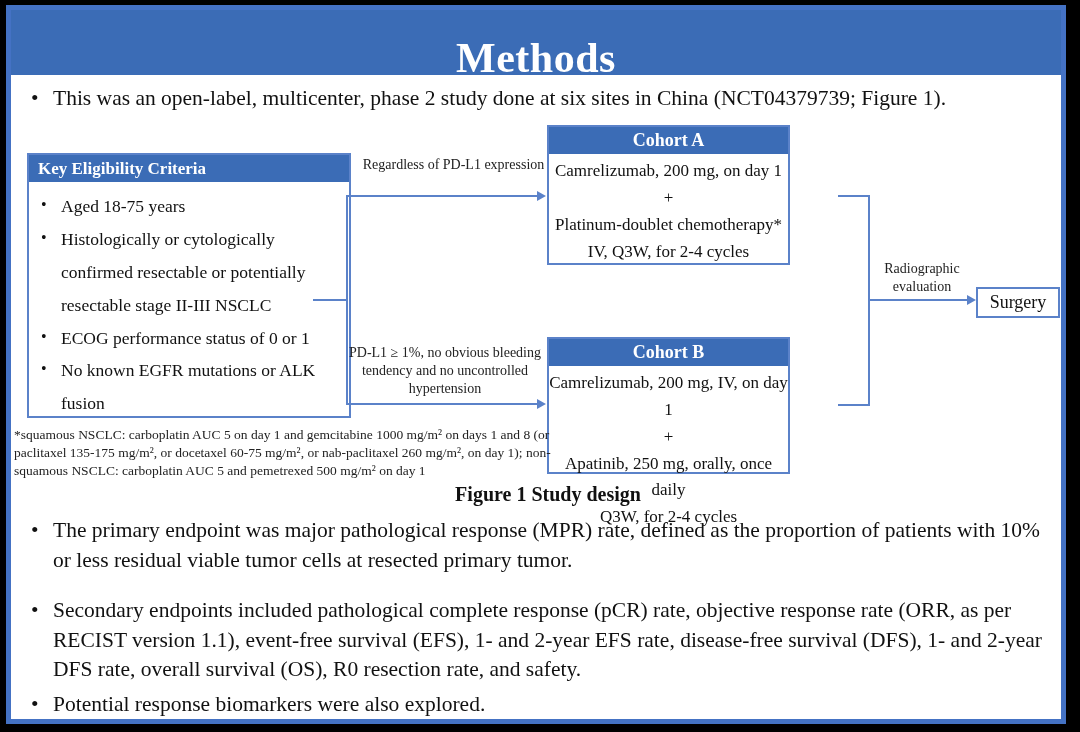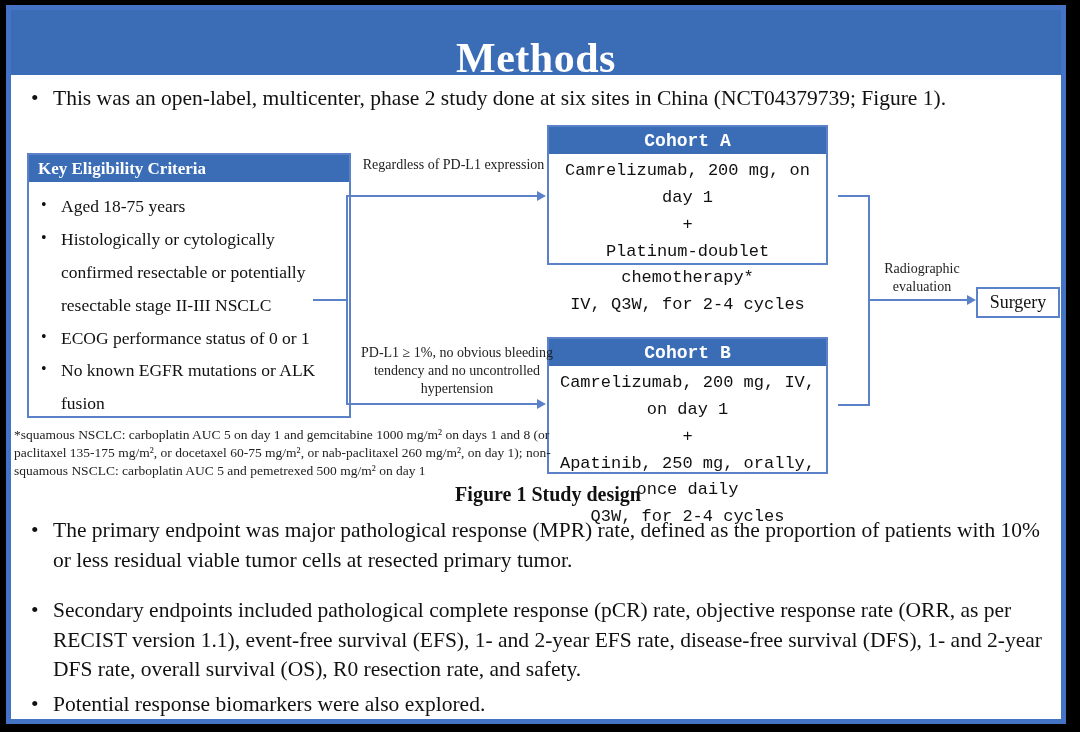--- a/index.html
+++ b/index.html
@@ -50,21 +50,21 @@
   }
   .elig{left:16px;top:143px;width:324px;height:265px;}
   .elig .box-header{font-size:17px;padding-left:9px;}
   .elig ul{margin:8px 20px 0 6px;padding:0;list-style:none;}
   .elig li{
     position:relative;padding-left:26px;font-size:17.5px;line-height:1.88;
   }
   .elig li::before{
     content:"\2022";position:absolute;left:6px;top:0;font-size:16px;
   }
-  .cohort{width:281px;font-family:Liberation Mono, monospace;}
+  .cohort{width:243px;}
   .cohort-a{left:536px;top:115px;height:140px;}
   .cohort-b{left:536px;top:327px;height:137px;}
   .cohort .box-header{font-size:18px;justify-content:center;}
   .cohort .box-body{padding-top:4px;}
   .cohort .line{
     text-align:center;font-size:17px;line-height:1.58;
   }
   .surgery{
     left:965px;top:277px;width:84px;height:31px;
     display:flex;align-items:center;justify-content:center;font-size:18px;
@@ -74,21 +74,21 @@
     position:absolute;width:0;height:0;
     border-left:9px solid var(--line-blue);
     border-top:5px solid transparent;
     border-bottom:5px solid transparent;
   }
   .fig-label{
     position:absolute;font-size:14px;line-height:1.3;text-align:center;
     color:#222;
   }
   .lbl-top{left:345px;top:146px;width:195px;}
-  .lbl-bottom{left:344px;top:334px;width:204px;}
+  .lbl-bottom{left:332px;top:334px;width:204px;}
   .lbl-right{left:858px;top:250px;width:106px;}
   .footnote{
     position:absolute;left:3px;top:416px;width:552px;
     font-size:13.5px;line-height:1.32;color:#222;
   }
   .caption{
     position:absolute;left:0;top:473px;width:100%;
     text-align:center;font-weight:bold;font-size:20px;padding-left:12px;
   }
 </style>

